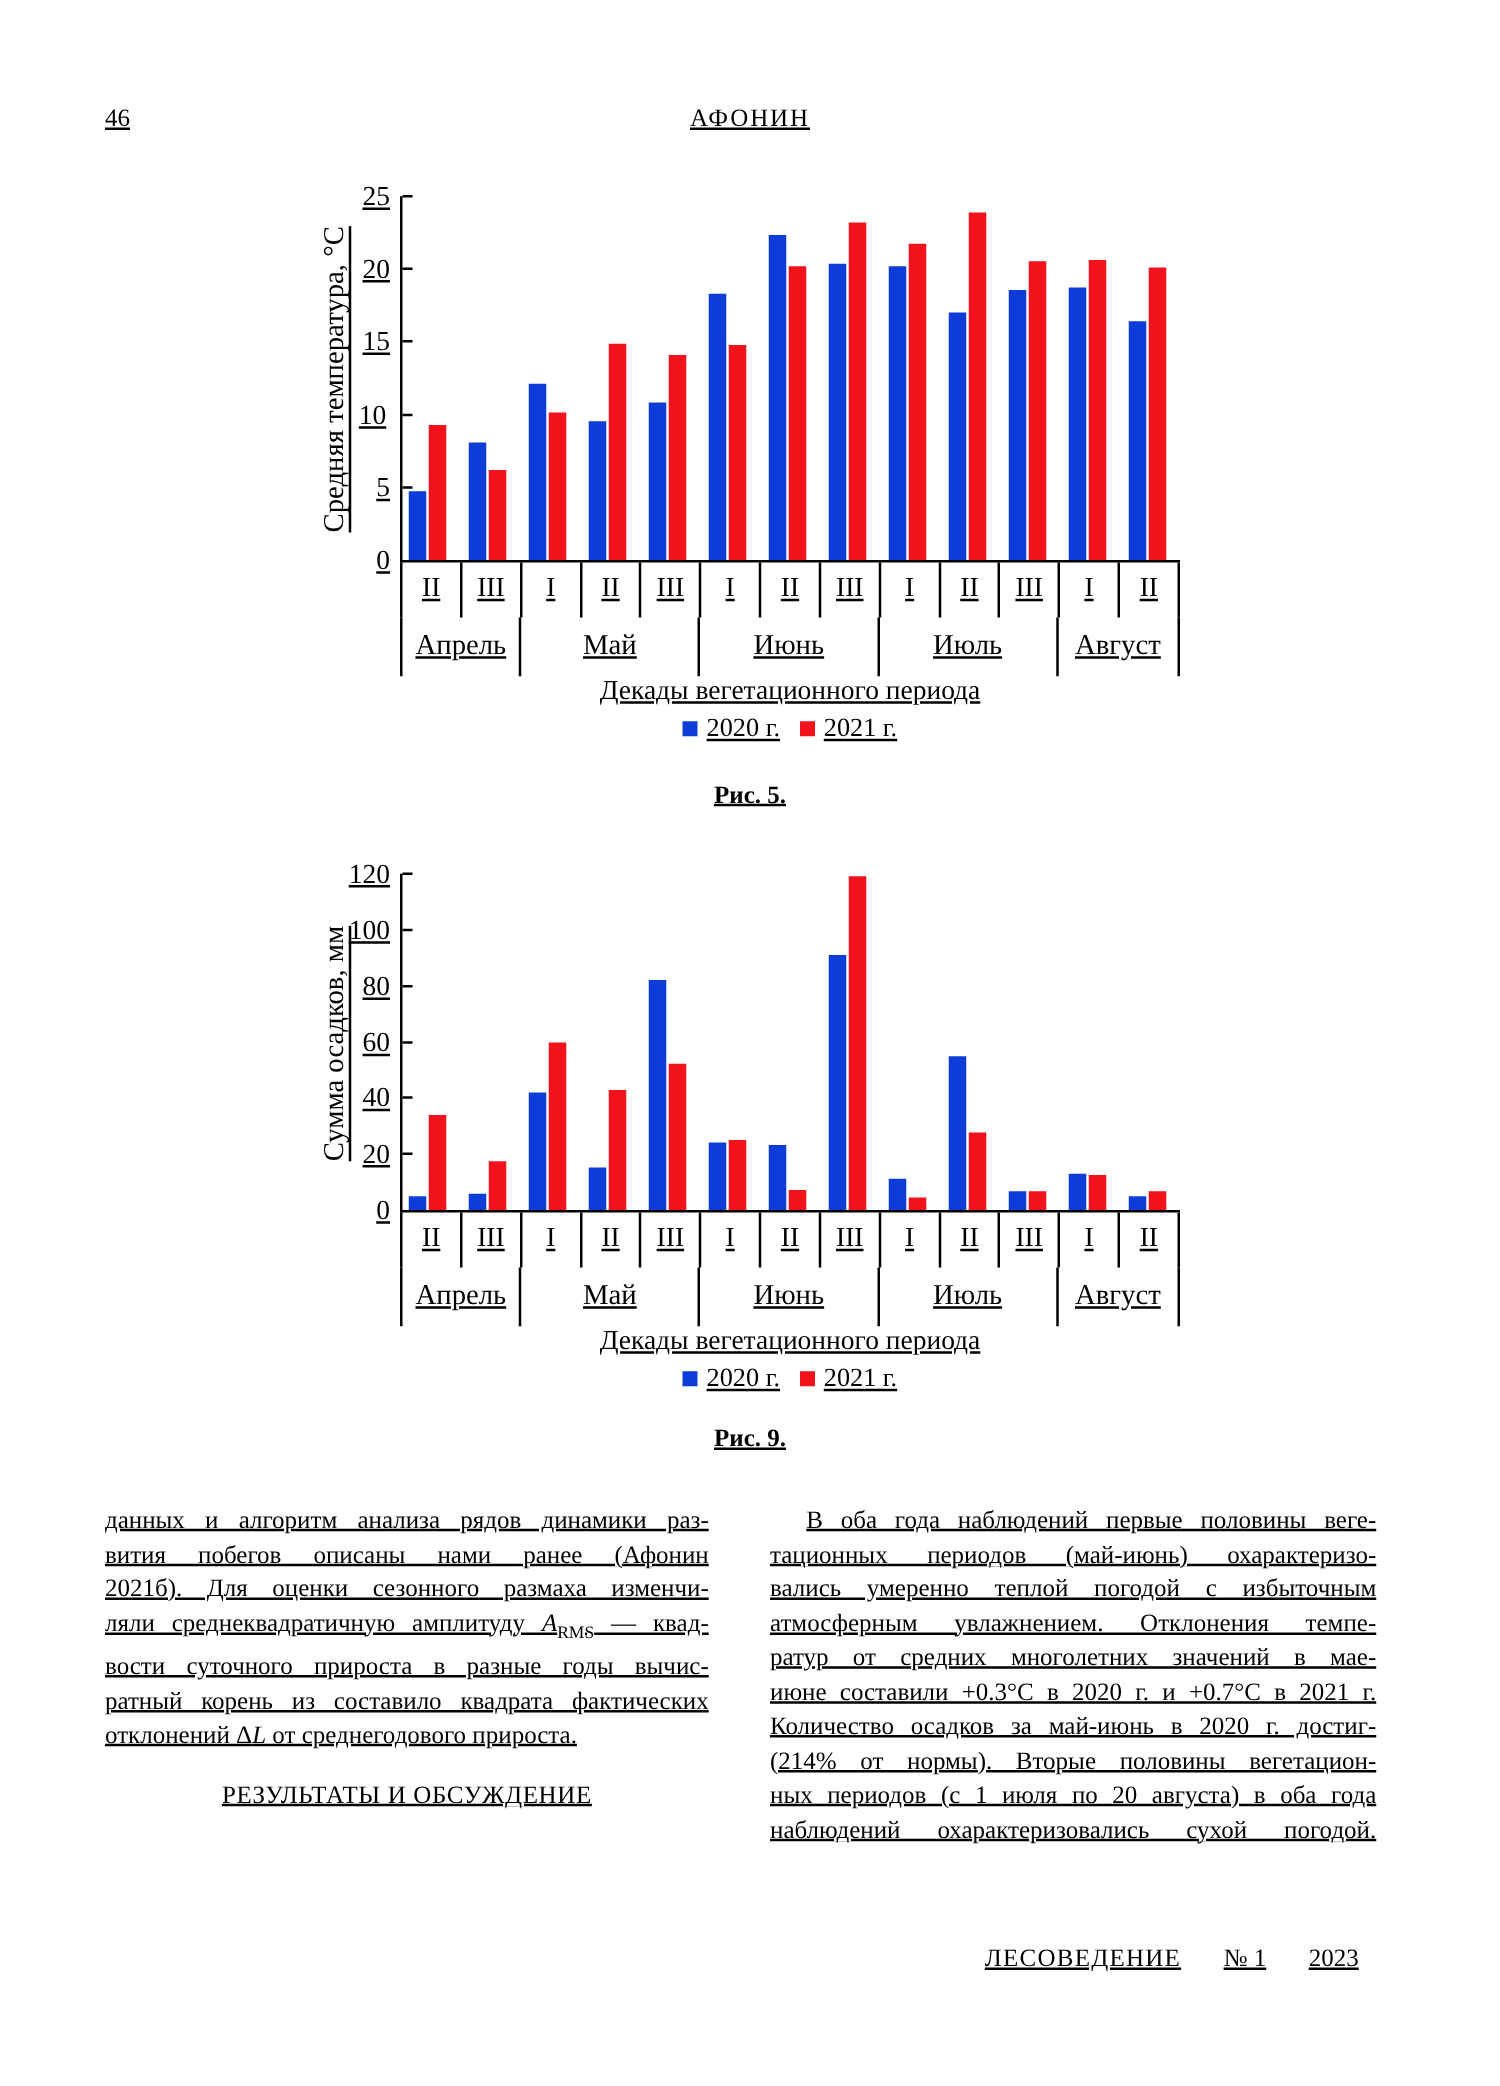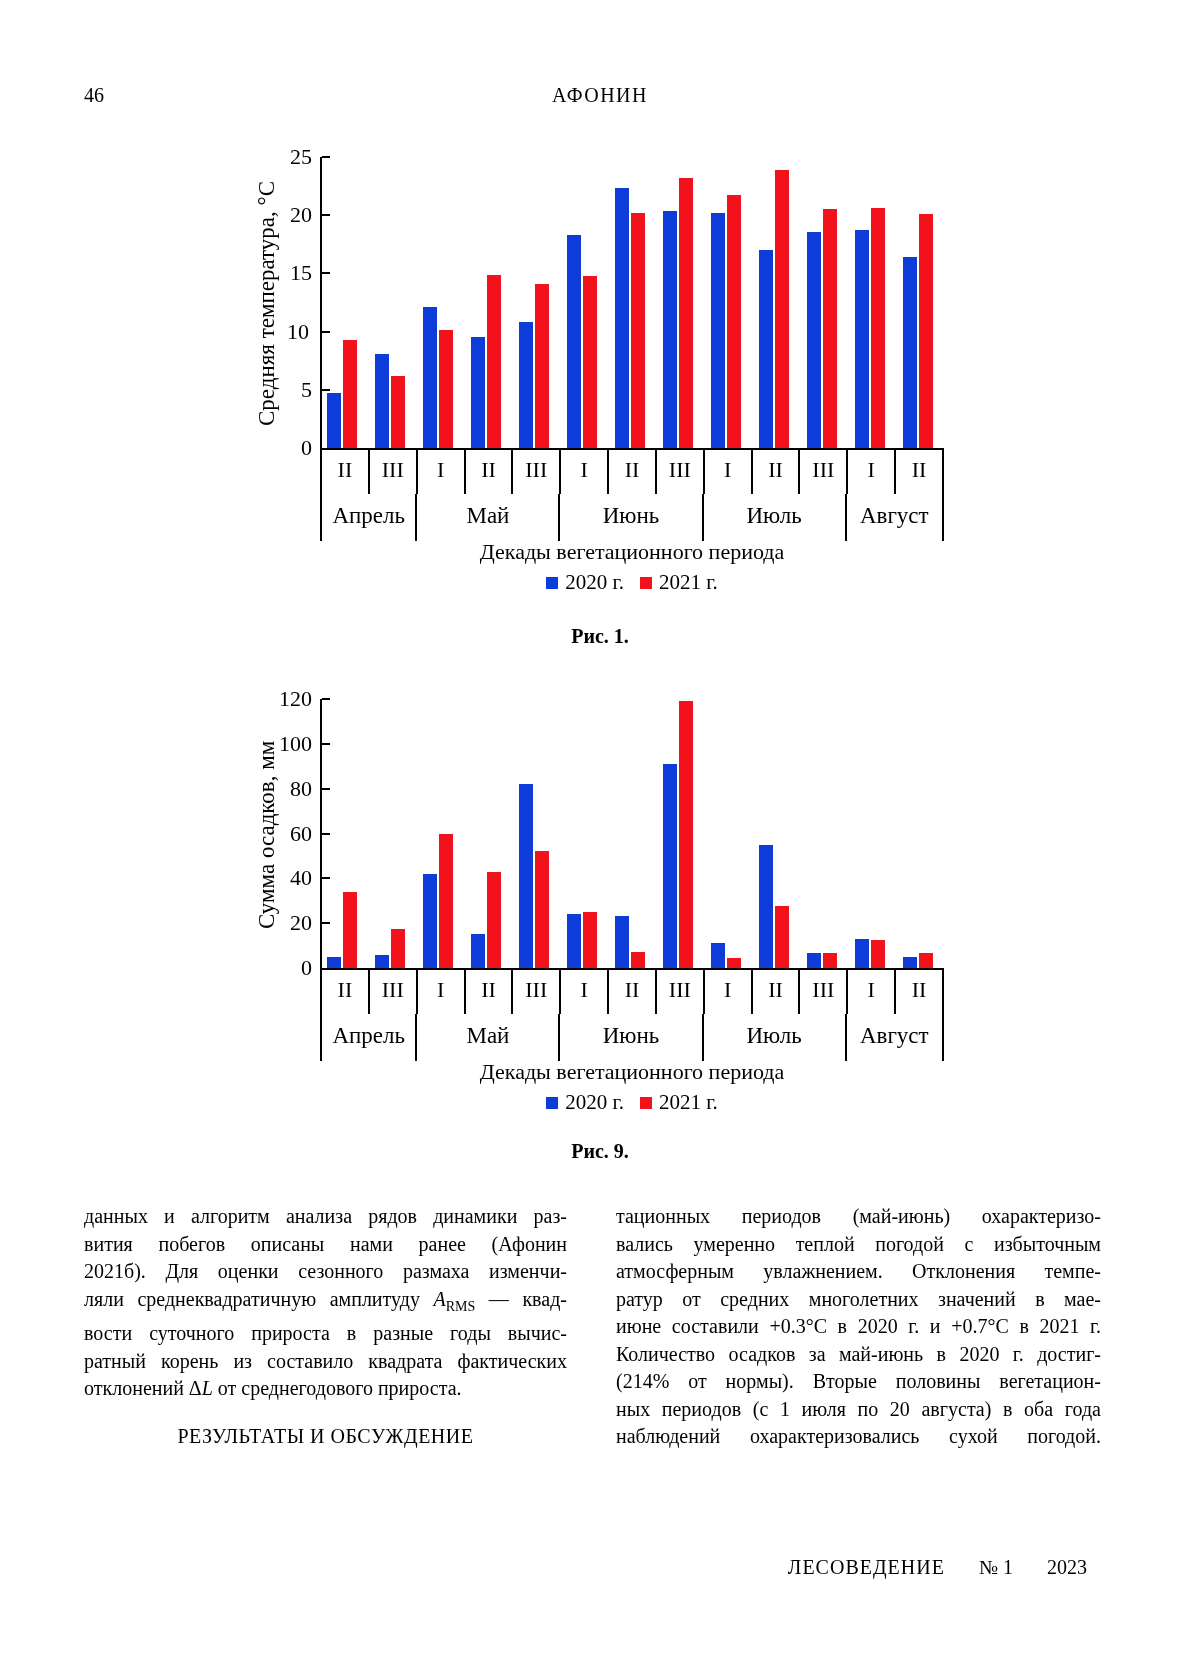--- a/index.html
+++ b/index.html
@@ -1,20 +1,20 @@
 <!DOCTYPE html>
 <html><head>
 <meta charset="utf-8">
 <style>
   html,body{margin:0;padding:0;}
   body{
     width:1200px;height:1669px;position:relative;background:#ffffff;
     font-family:"Liberation Serif", serif;color:#000;overflow:hidden;
   }
-  .abs{position:absolute;}
+  .abs{position:absolute;text-decoration:underline;}
   .page-number{left:84px;top:84px;font-size:20px;}
   .running-title{left:84px;top:84px;width:1032px;text-align:center;font-size:20px;letter-spacing:1.5px;}
   
   .plot{box-sizing:border-box;border-left:2px solid #000;border-bottom:2px solid #000;}
   .ytick-label{width:80px;text-align:right;font-size:22px;line-height:26px;}
   .ytick-mark{position:absolute;left:0;width:8px;height:2px;background:#000;}
   .bar{position:absolute;bottom:0;width:14px;}
   .y-axis-title{writing-mode:vertical-rl;transform:rotate(180deg);display:flex;align-items:center;justify-content:center;font-size:23px;white-space:nowrap;}
   .decade-row,.month-row{box-sizing:border-box;display:flex;border-left:2px solid #000;border-right:2px solid #000;}
   .decade-cell{flex:1;text-align:center;font-size:22px;padding-top:7px;box-sizing:border-box;}
@@ -190,38 +190,39 @@
           <span>2020 г.</span>
         </span>
         <span class="legend-item">
           <span class="legend-swatch" style="background: rgb(242, 18, 27);"></span>
           <span>2021 г.</span>
         </span>
       </div>
     </div>
   </div>
 
-<div class="abs figure-caption" style="top:625px;">Рис. 1.</div>
+<div class="abs figure-caption" style="top:625px;">Рис. 5.</div>
 <div class="abs figure-caption" style="top:1140px;">Рис. 9.</div>
 
 <div class="abs column" style="left:84px;top:1203px;width:483px;">
   <div>
       <div class="line">данных и алгоритм анализа рядов динамики раз-</div>
       <div class="line">вития побегов описаны нами ранее (Афонин</div>
       <div class="line">2021б). Для оценки сезонного размаха изменчи-</div>
       <div class="line">ляли среднеквадратичную амплитуду <i>A</i><sub>RMS</sub> — квад-</div>
       <div class="line">вости суточного прироста в разные годы вычис-</div>
       <div class="line">ратный корень из составило квадрата фактических</div>
       <div class="line last-free">отклонений Δ<i>L</i> от среднегодового прироста.</div>
     </div>
   <div class="section-heading">РЕЗУЛЬТАТЫ И ОБСУЖДЕНИЕ</div>
 </div>
 
 <div class="abs column" style="left:616px;top:1203px;width:485px;">
   <div>
+      <div class="line indent">В оба года наблюдений первые половины веге-</div>
       <div class="line">тационных периодов (май-июнь) охарактеризо-</div>
       <div class="line">вались умеренно теплой погодой с избыточным</div>
       <div class="line">атмосферным увлажнением. Отклонения темпе-</div>
       <div class="line">ратур от средних многолетних значений в мае-</div>
       <div class="line">июне составили +0.3°C в 2020 г. и +0.7°C в 2021 г.</div>
       <div class="line">Количество осадков за май-июнь в 2020 г. достиг-</div>
       <div class="line">(214% от нормы). Вторые половины вегетацион-</div>
       <div class="line">ных периодов (с 1 июля по 20 августа) в оба года</div>
       <div class="line">наблюдений охарактеризовались сухой погодой.</div>
     </div>

